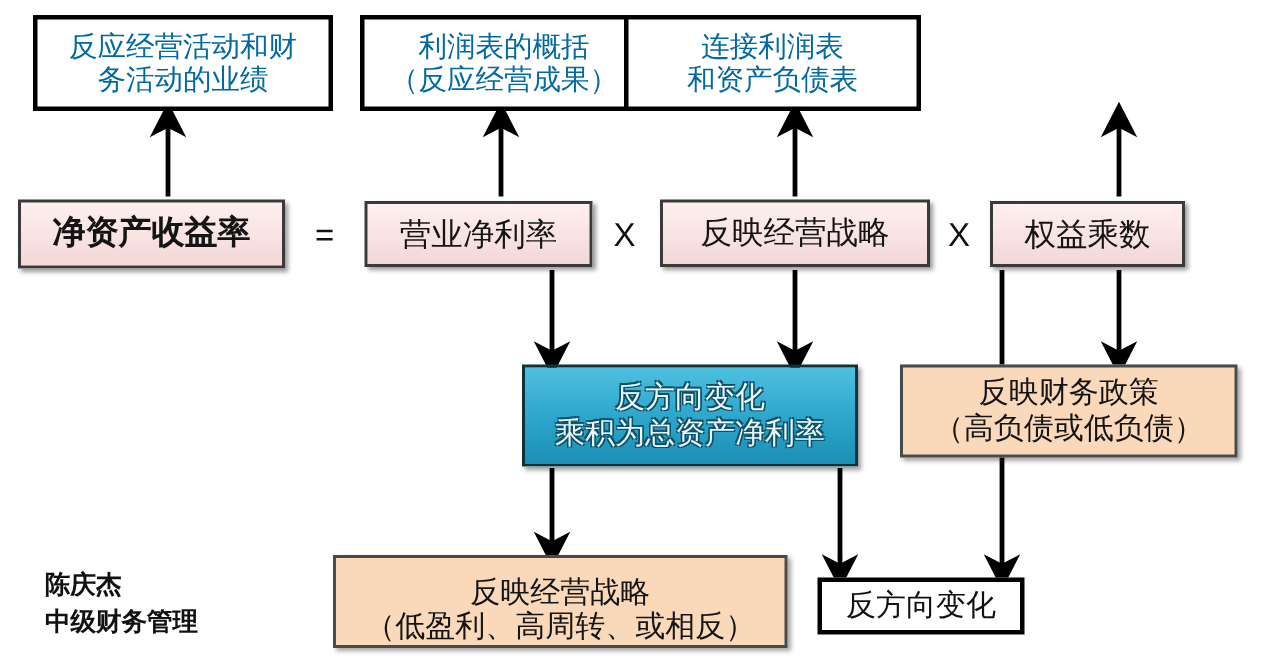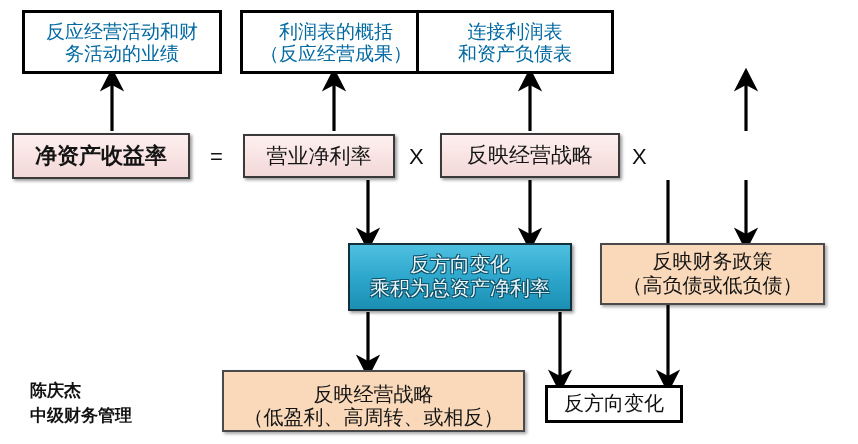--- a/index.html
+++ b/index.html
@@ -102,20 +102,23 @@
   </div>
 
   <div class="op" style="left:409px;top:144px;">X</div>
 
   <div class="box pill" style="left:440px;top:133px;width:180px;height:45px;">
     <span class="t">反映经营战略</span>
   </div>
 
   <div class="op" style="left:632px;top:144px;">X</div>
 
+  <div class="box pill" style="left:660px;top:134px;width:130px;height:44px;">
+    <span class="t">权益乘数</span>
+  </div>
 
   <div class="box blue" style="left:348px;top:243px;width:224px;height:68px;">
     <span class="t">反方向变化
 乘积为总资产净利率</span>
   </div>
 
   <div class="box orange" style="left:600px;top:243px;width:225px;height:62px;">
     <span class="t">反映财务政策
 （高负债或低负债）</span>
   </div>

